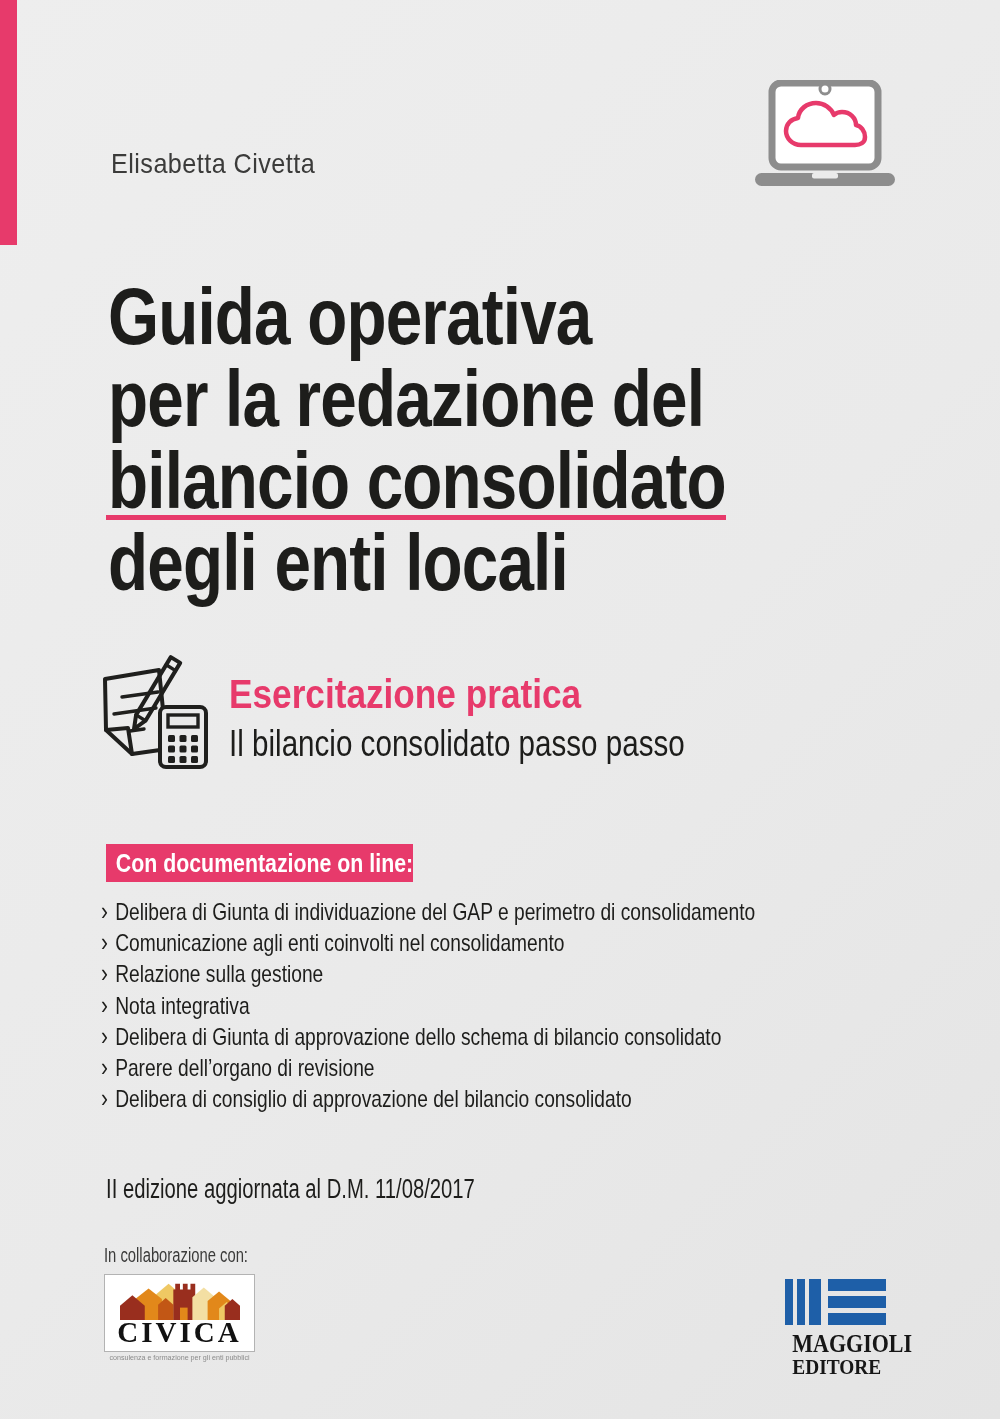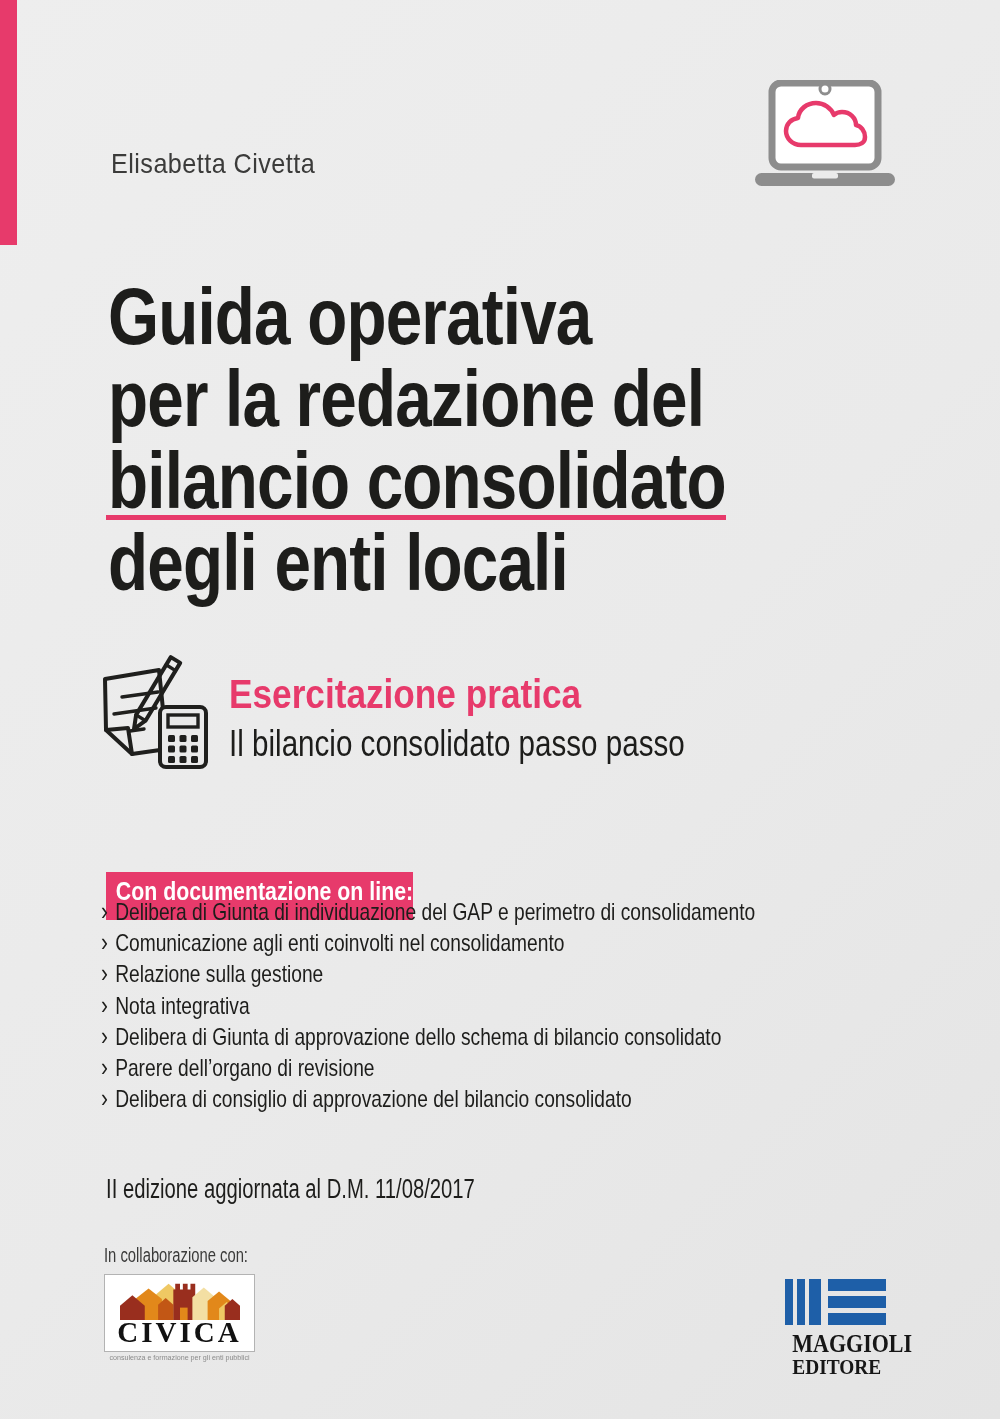--- a/index.html
+++ b/index.html
@@ -38,21 +38,21 @@
   .exercise-icon .ln{fill:none;stroke:#1f1f1d;stroke-width:4;stroke-linejoin:round;stroke-linecap:round;}
   .exercise-icon .thin{fill:none;stroke:#1f1f1d;stroke-width:3.4;stroke-linecap:round;}
   .exercise-icon .occl{fill:#eaeaea;stroke:#1f1f1d;stroke-width:4;stroke-linejoin:round;}
   .exercise-icon .btn{fill:#1f1f1d;}
 
   .practice-heading{left:229px;top:672px;font-size:40px;font-weight:bold;line-height:44px;
     color:var(--accent);transform:scaleX(0.88);transform-origin:left top;}
   .practice-subheading{left:229px;top:722px;font-size:37px;line-height:44px;color:var(--ink);
     transform:scaleX(0.8);transform-origin:left top;}
 
-  .banner{left:106px;top:872px;width:307px;height:48px;background:var(--accent);}
+  .banner{left:106px;top:844px;width:307px;height:38px;background:var(--accent);}
   .banner span{display:inline-block;padding-left:12px;line-height:38px;font-size:26px;
     font-weight:bold;color:#ffffff;transform:scaleX(0.82);transform-origin:left center;white-space:nowrap;}
 
   .doc-list{left:101px;top:896px;width:880px;}
   .doc-item{display:flex;gap:9px;font-size:24px;line-height:31.2px;color:var(--ink);
     transform:scaleX(0.8);transform-origin:left top;white-space:nowrap;}
   .doc-item .chev{font-size:26px;}
 
   .edition{left:106px;top:1172px;font-size:27px;line-height:27px;color:var(--ink);
     transform:scaleX(0.75);transform-origin:left top;padding-top:4px;}

